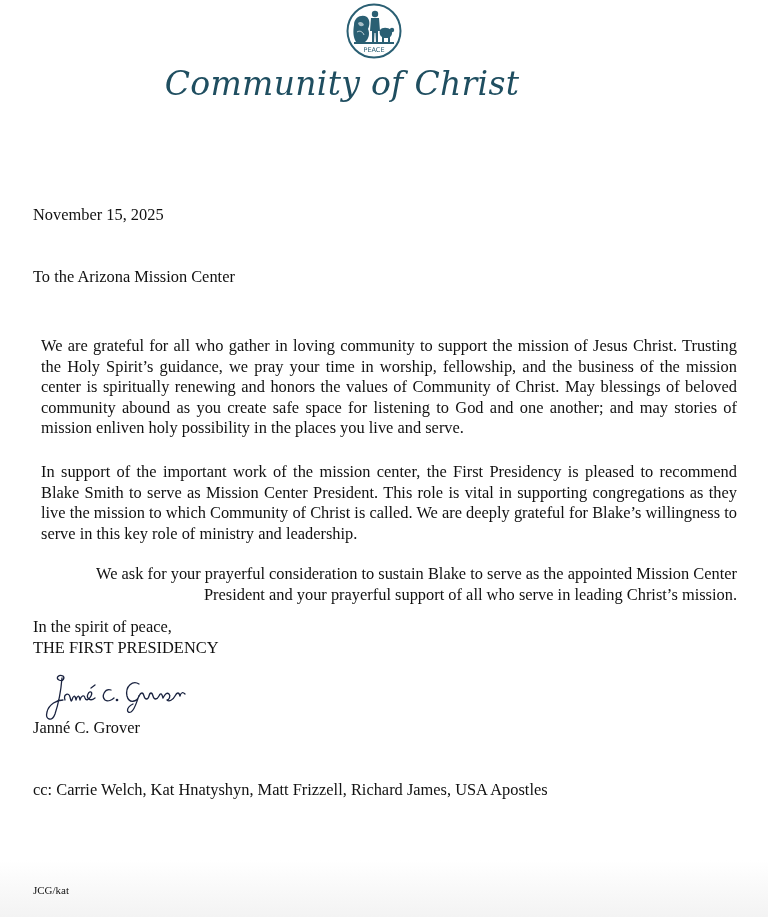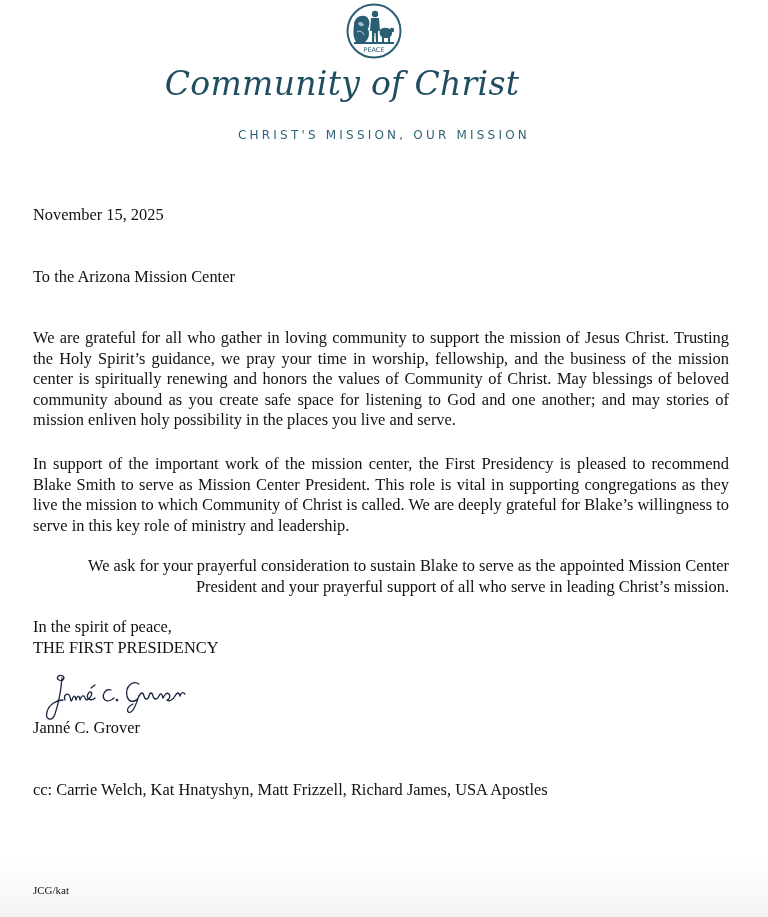--- a/index.html
+++ b/index.html
@@ -61,21 +61,21 @@
       font-size: 16.4px;
       line-height: 20.6px;
     }
     .date { position: absolute; top: 205px; left: 0; white-space: nowrap; text-align: center; }
     .salutation { position: absolute; top: 267px; left: 0; white-space: nowrap; }
     .para {
       position: absolute;
       left: 0;
       width: 696px;
       text-align: justify;
-      margin: 0;
+      margin: 8px;
     }
     .p1 { top: 328px; }
     .p2 { top: 454px; }
     .p3 { top: 556px; }
     .p3 { text-align: right; }
     .closing { position: absolute; top: 617px; left: 0; white-space: nowrap; font-family: Liberation Serif, serif; }
     .signatory-title { position: absolute; top: 638px; left: 0; white-space: nowrap; }
     .signature {
       position: absolute;
       left: 8px;
@@ -108,21 +108,20 @@
     <circle cx="29" cy="11" r="3.2" fill="#2a5f73"></circle>
     <path d="M25 15 L33 15 L34 28 L32 28 L32 40 L30 40 L29.5 30 L28.5 30 L28 40 L26 40 L26 28 L24 28 Z" fill="#2a5f73"></path>
 
     <path d="M34 27 C36 24 42 24 45 27 C47 29 46 33 44 34 L44 39 L42 39 L42 35 L38 35 L38 39 L36 39 L36 34 C34 33 33 30 34 27 Z" fill="#2a5f73"></path>
     <circle cx="46" cy="27" r="2.2" fill="#2a5f73"></circle>
 
     <rect x="8" y="39" width="40" height="2" fill="#2a5f73"></rect>
     <text x="28" y="49" text-anchor="middle" font-family="DejaVu Sans, sans-serif" font-size="6.5" fill="#2a5f73">PEACE</text>
   </svg>
   <div class="brand-name">Community of Christ</div>
-  <div class="tagline">CHRIST'S MISSION, OUR MISSION</div>
 </div>
 
 <div class="letter-body">
   <div class="date">November 15, 2025</div>
   <div class="salutation">To the Arizona Mission Center</div>
 
   <p class="para p1">We are grateful for all who gather in loving community to support the mission of Jesus Christ. Trusting the Holy Spirit’s guidance, we pray your time in worship, fellowship, and the business of the mission center is spiritually renewing and honors the values of Community of Christ. May blessings of beloved community abound as you create safe space for listening to God and one another; and may stories of mission enliven holy possibility in the places you live and serve.</p>
   <p class="para p2">In support of the important work of the mission center, the First Presidency is pleased to recommend Blake Smith to serve as Mission Center President. This role is vital in supporting congregations as they live the mission to which Community of Christ is called. We are deeply grateful for Blake’s willingness to serve in this key role of ministry and leadership.</p>
   <p class="para p3">We ask for your prayerful consideration to sustain Blake to serve as the appointed Mission Center President and your prayerful support of all who serve in leading Christ’s mission.</p>
 

